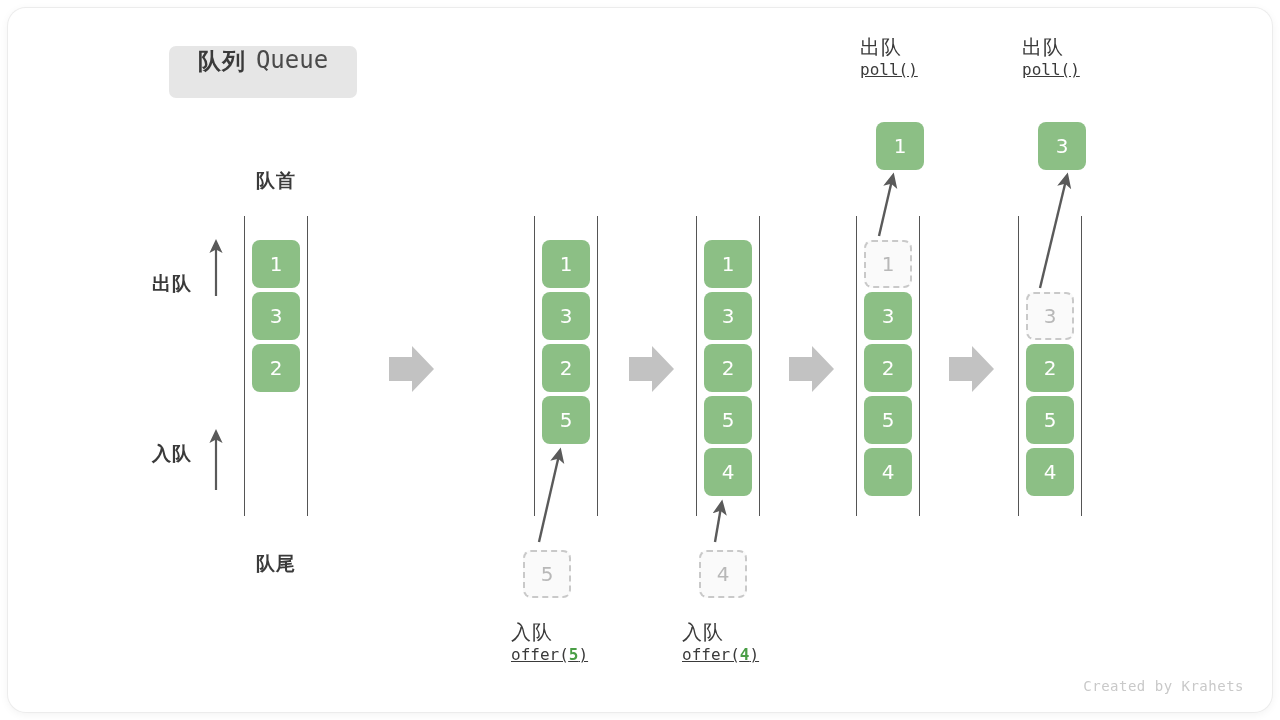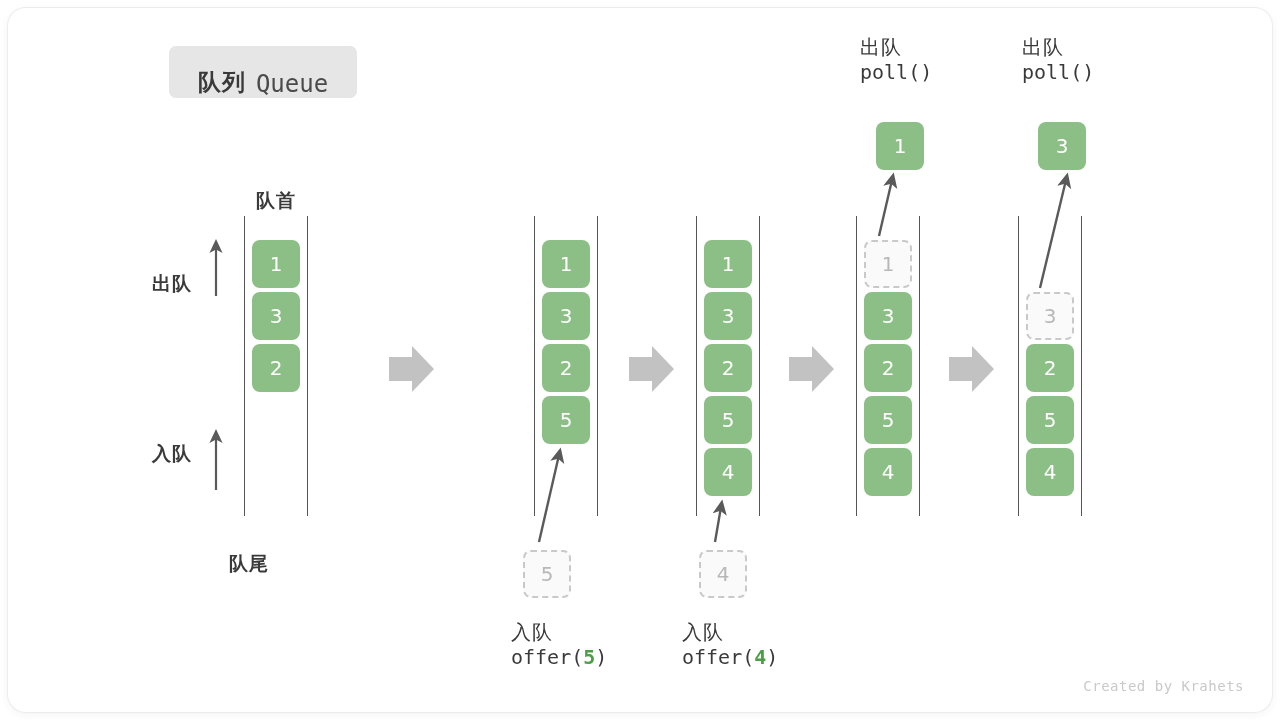--- a/index.html
+++ b/index.html
@@ -19,21 +19,21 @@
     overflow: hidden;
   }
   .abs { position: absolute; }
 
   
   #title-chip {
     left: 161px; top: 38px;
     width: 188px; height: 52px;
     background: #e6e6e6;
     border-radius: 7px;
-    display: flex; align-items: flex-end; justify-content: center;
+    display: flex; align-items: flex-start; justify-content: center;
     gap: 10px;
   }
   #title-chip .cn {
     font-size: 23px; font-weight: bold; color: #3a3a3a;
     letter-spacing: 1px;
   }
   #title-chip .en {
     font-family: "DejaVu Sans Mono", "Liberation Mono", monospace;
     font-size: 24px; color: #4a4a4a;
   }
@@ -45,21 +45,21 @@
   }
   .op-label {
     white-space: nowrap; text-align: left;
   }
   .op-label .cn {
     font-size: 20px; color: #3a3a3a; line-height: 1.15;
     letter-spacing: 1px;
   }
   .op-label .code {
     font-family: "DejaVu Sans Mono", "Liberation Mono", monospace;
-    font-size: 20px; color: #3a3a3a; line-height: 1.35;
+    font-size: 16px; color: #3a3a3a; line-height: 1.35; text-decoration: underline;
   }
   .op-label .code .arg { color: #4a9e46; font-weight: bold; }
 
   
   .rail {
     width: 1px;
     background: #555555;
   }
   .rail-left, .rail-right { top: 208px; height: 300px; }
 
@@ -99,24 +99,24 @@
 </head>
 <body>
 
 <div id="card">
 
   <div class="abs" id="title-chip">
     <span class="cn">队列</span>
     <span class="en">Queue</span>
   </div>
 
-  <div class="abs" style="left:236px; top:160px; width:64px; text-align:center;margin-top:20px;">
+  <div class="abs" style="left:236px; top:160px; width:64px; text-align:center;">
     <span class="label-bold">队首</span>
   </div>
-  <div class="abs" style="left:221px; top:543px; width:64px; ">
+  <div class="abs" style="left:236px; top:543px; width:64px; text-align:center;">
     <span class="label-bold">队尾</span>
   </div>
 
   <div class="abs rail rail-left" style="left:236px;"></div>
   <div class="abs rail rail-right" style="left:299px;"></div>
 
   <div class="abs cell filled" style="left:244px; top:232px;">1</div>
   <div class="abs cell filled" style="left:244px; top:284px;">3</div>
   <div class="abs cell filled" style="left:244px; top:336px;">2</div>
 

